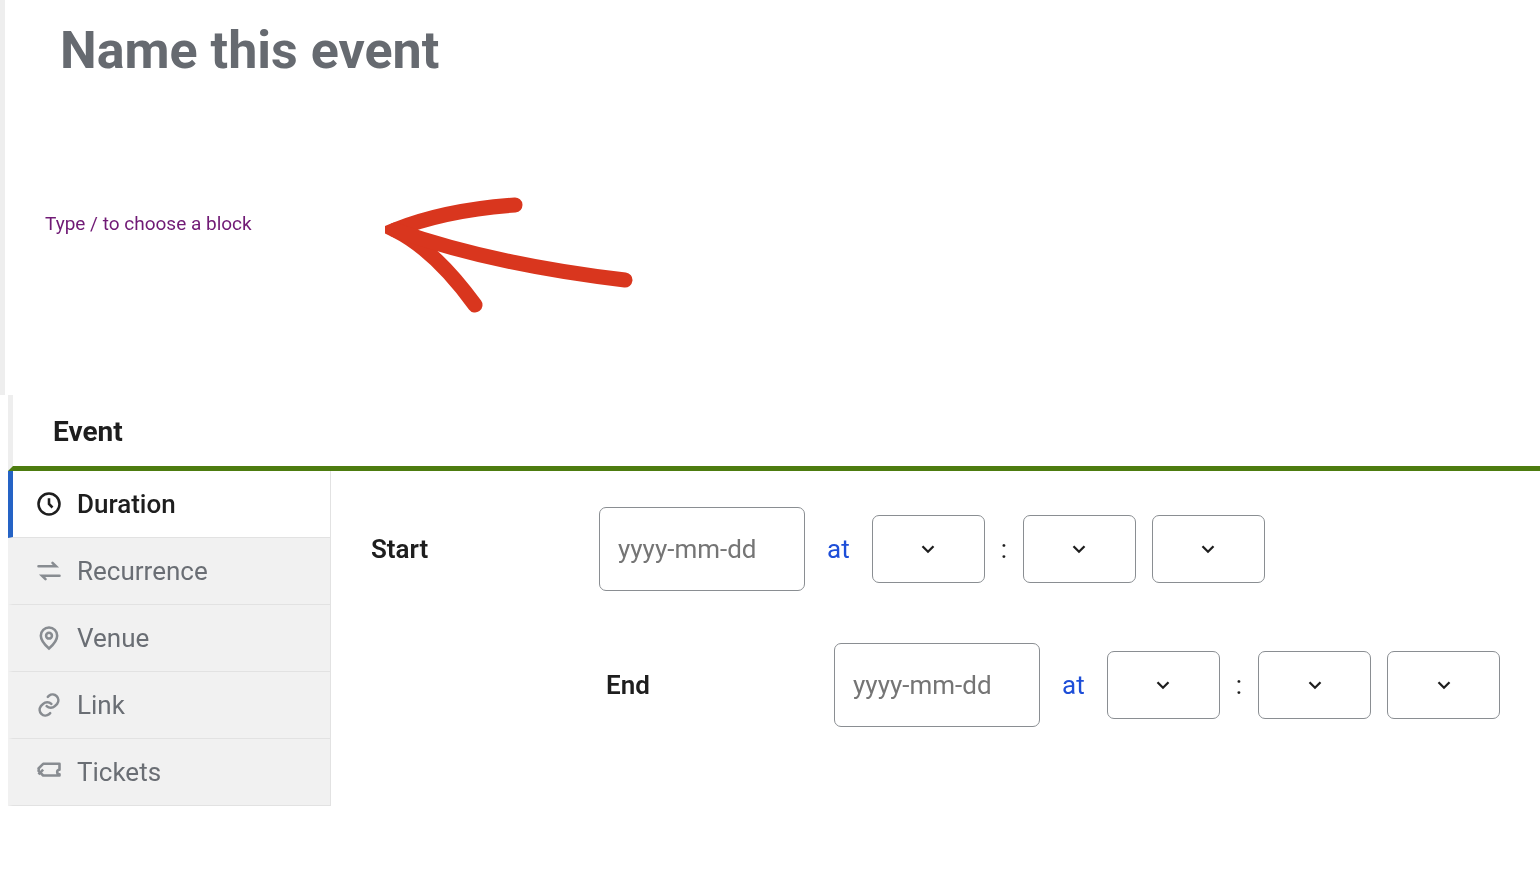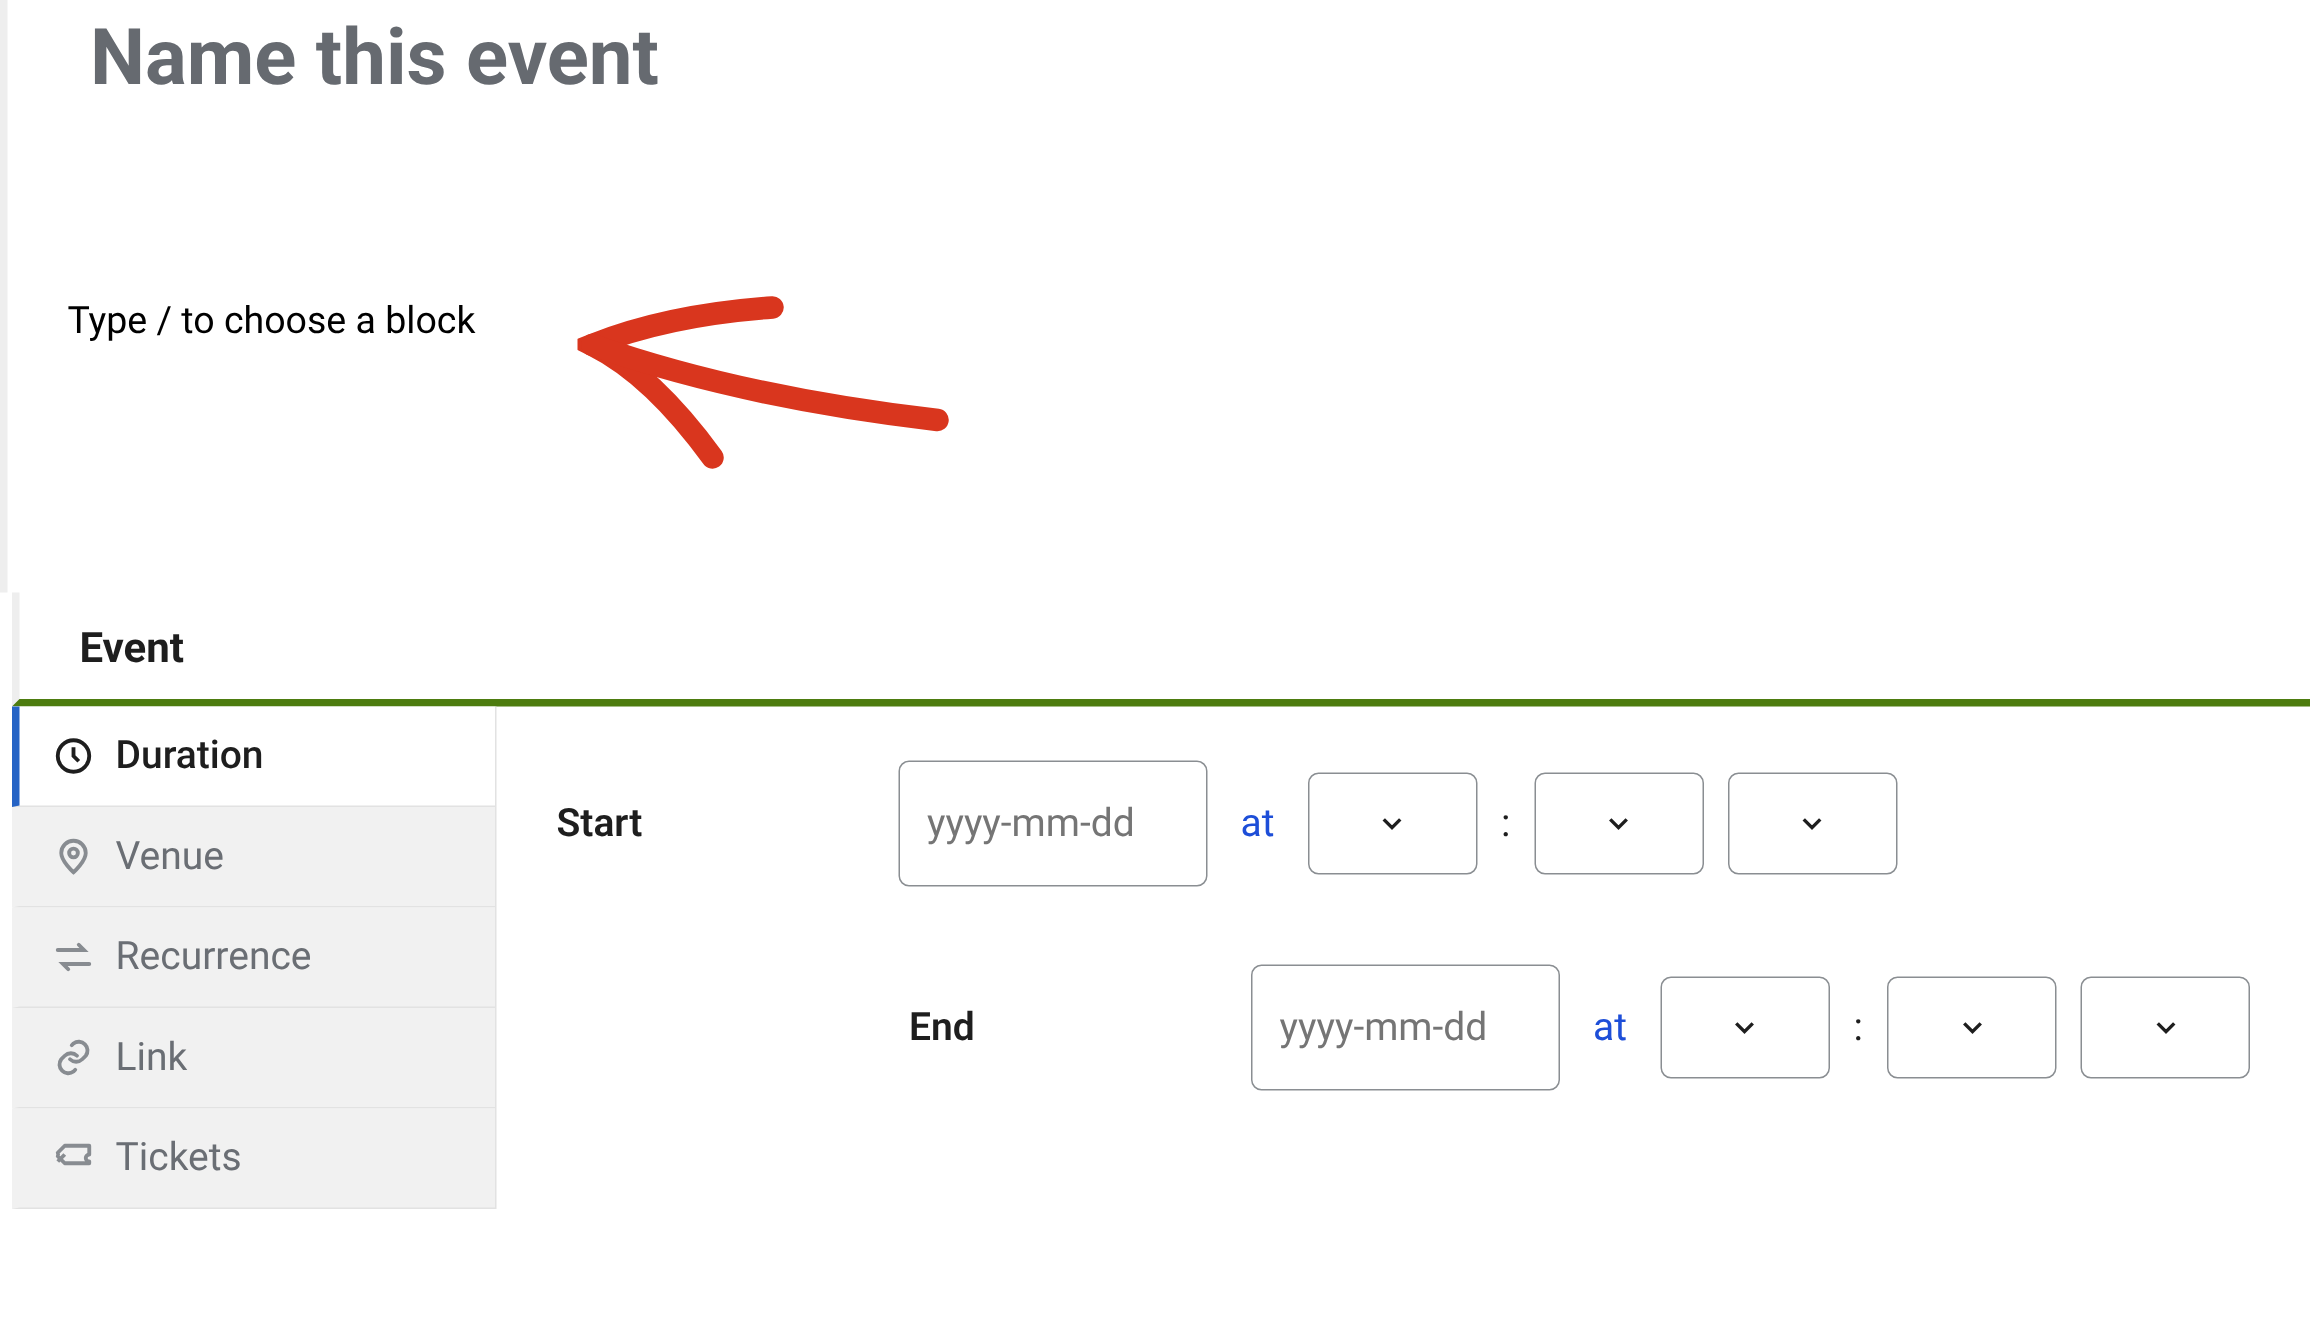--- a/index.html
+++ b/index.html
@@ -5,35 +5,35 @@
   * { box-sizing: border-box; margin: 0; padding: 0; }
   body {
     font-family: -apple-system, BlinkMacSystemFont, "Segoe UI", Roboto, Helvetica, Arial, sans-serif;
     background: #fff;
     color: #1e1e1e;
     width: 1540px;
     height: 878px;
     overflow: hidden;
   }
   .top-region {
-    padding: 8px 40px 0 40px;
+    padding: 20px 40px 0 40px;
     border-left: 5px solid #eee;
     height: 395px;
     position: relative;
   }
   h1.title-input {
     font-size: 52px;
     font-weight: 700;
     color: #666a70;
     line-height: 1.2;
     padding-left: 15px;
   }
   .block-prompt {
-    font-size: 25px;
-    color: #000000;
+    font-size: 19px;
+    color: #701a75;
     margin-top: 130px;
   }
   .arrow-annotation {
     position: absolute;
     left: 380px;
     top: 195px;
     pointer-events: none;
   }
   .event-section {
     margin-top: 0;
@@ -184,36 +184,36 @@
           <svg width="28" height="28" viewBox="0 0 24 24" fill="none" stroke="currentColor" stroke-width="2.2">
             <circle cx="12" cy="12" r="9"></circle>
             <path d="M12 7v5l3 3"></path>
           </svg>
         </span>
         <span>Duration</span>
       </div>
 
       <div class="sidebar-item">
         <span class="icon">
+          <svg width="28" height="28" viewBox="0 0 24 24" fill="none" stroke="currentColor" stroke-width="2.2" stroke-linecap="round">
+            <path d="M3 8h15l-3-3"></path>
+            <path d="M21 16H6l3 3"></path>
+          </svg>
+        </span>
+        <span>Recurrence</span>
+      </div>
+
+      <div class="sidebar-item">
+        <span class="icon">
           <svg width="28" height="28" viewBox="0 0 24 24" fill="none" stroke="currentColor" stroke-width="2.2">
             <path d="M12 21s-7-6.2-7-11a7 7 0 0 1 14 0c0 4.8-7 11-7 11z"></path>
             <circle cx="12" cy="10" r="2.5"></circle>
           </svg>
         </span>
         <span>Venue</span>
-      </div>
-
-      <div class="sidebar-item">
-        <span class="icon">
-          <svg width="28" height="28" viewBox="0 0 24 24" fill="none" stroke="currentColor" stroke-width="2.2" stroke-linecap="round">
-            <path d="M3 8h15l-3-3"></path>
-            <path d="M21 16H6l3 3"></path>
-          </svg>
-        </span>
-        <span>Recurrence</span>
       </div>
 
       <div class="sidebar-item">
         <span class="icon">
           <svg width="28" height="28" viewBox="0 0 24 24" fill="none" stroke="currentColor" stroke-width="2.2" stroke-linecap="round">
             <path d="M10 13a5 5 0 0 0 7 0l2-2a5 5 0 0 0-7-7l-1 1"></path>
             <path d="M14 11a5 5 0 0 0-7 0l-2 2a5 5 0 0 0 7 7l1-1"></path>
           </svg>
         </span>
         <span>Link</span>

